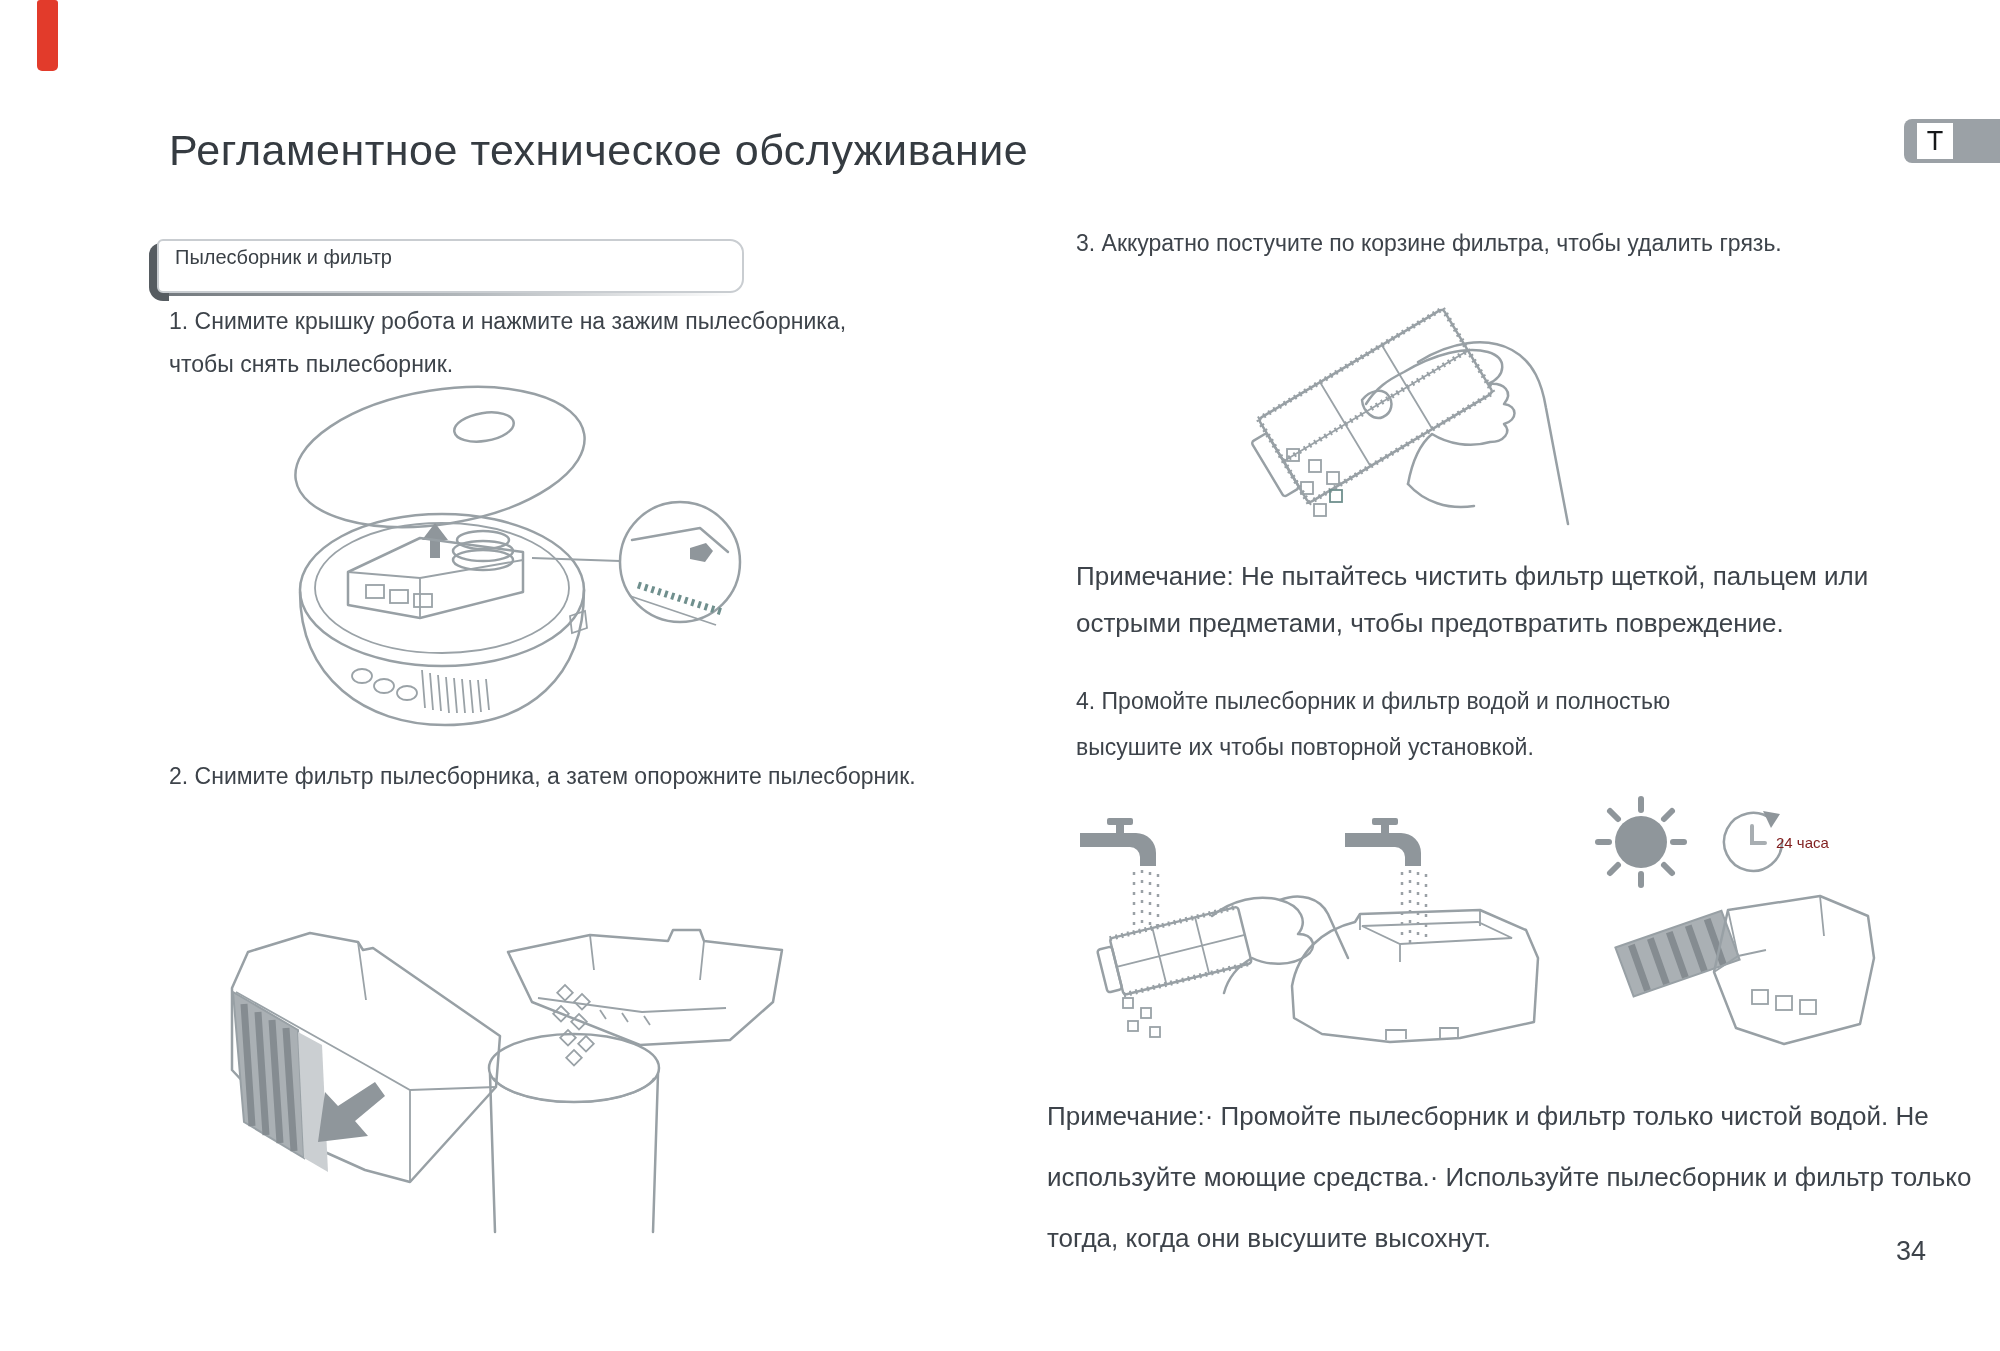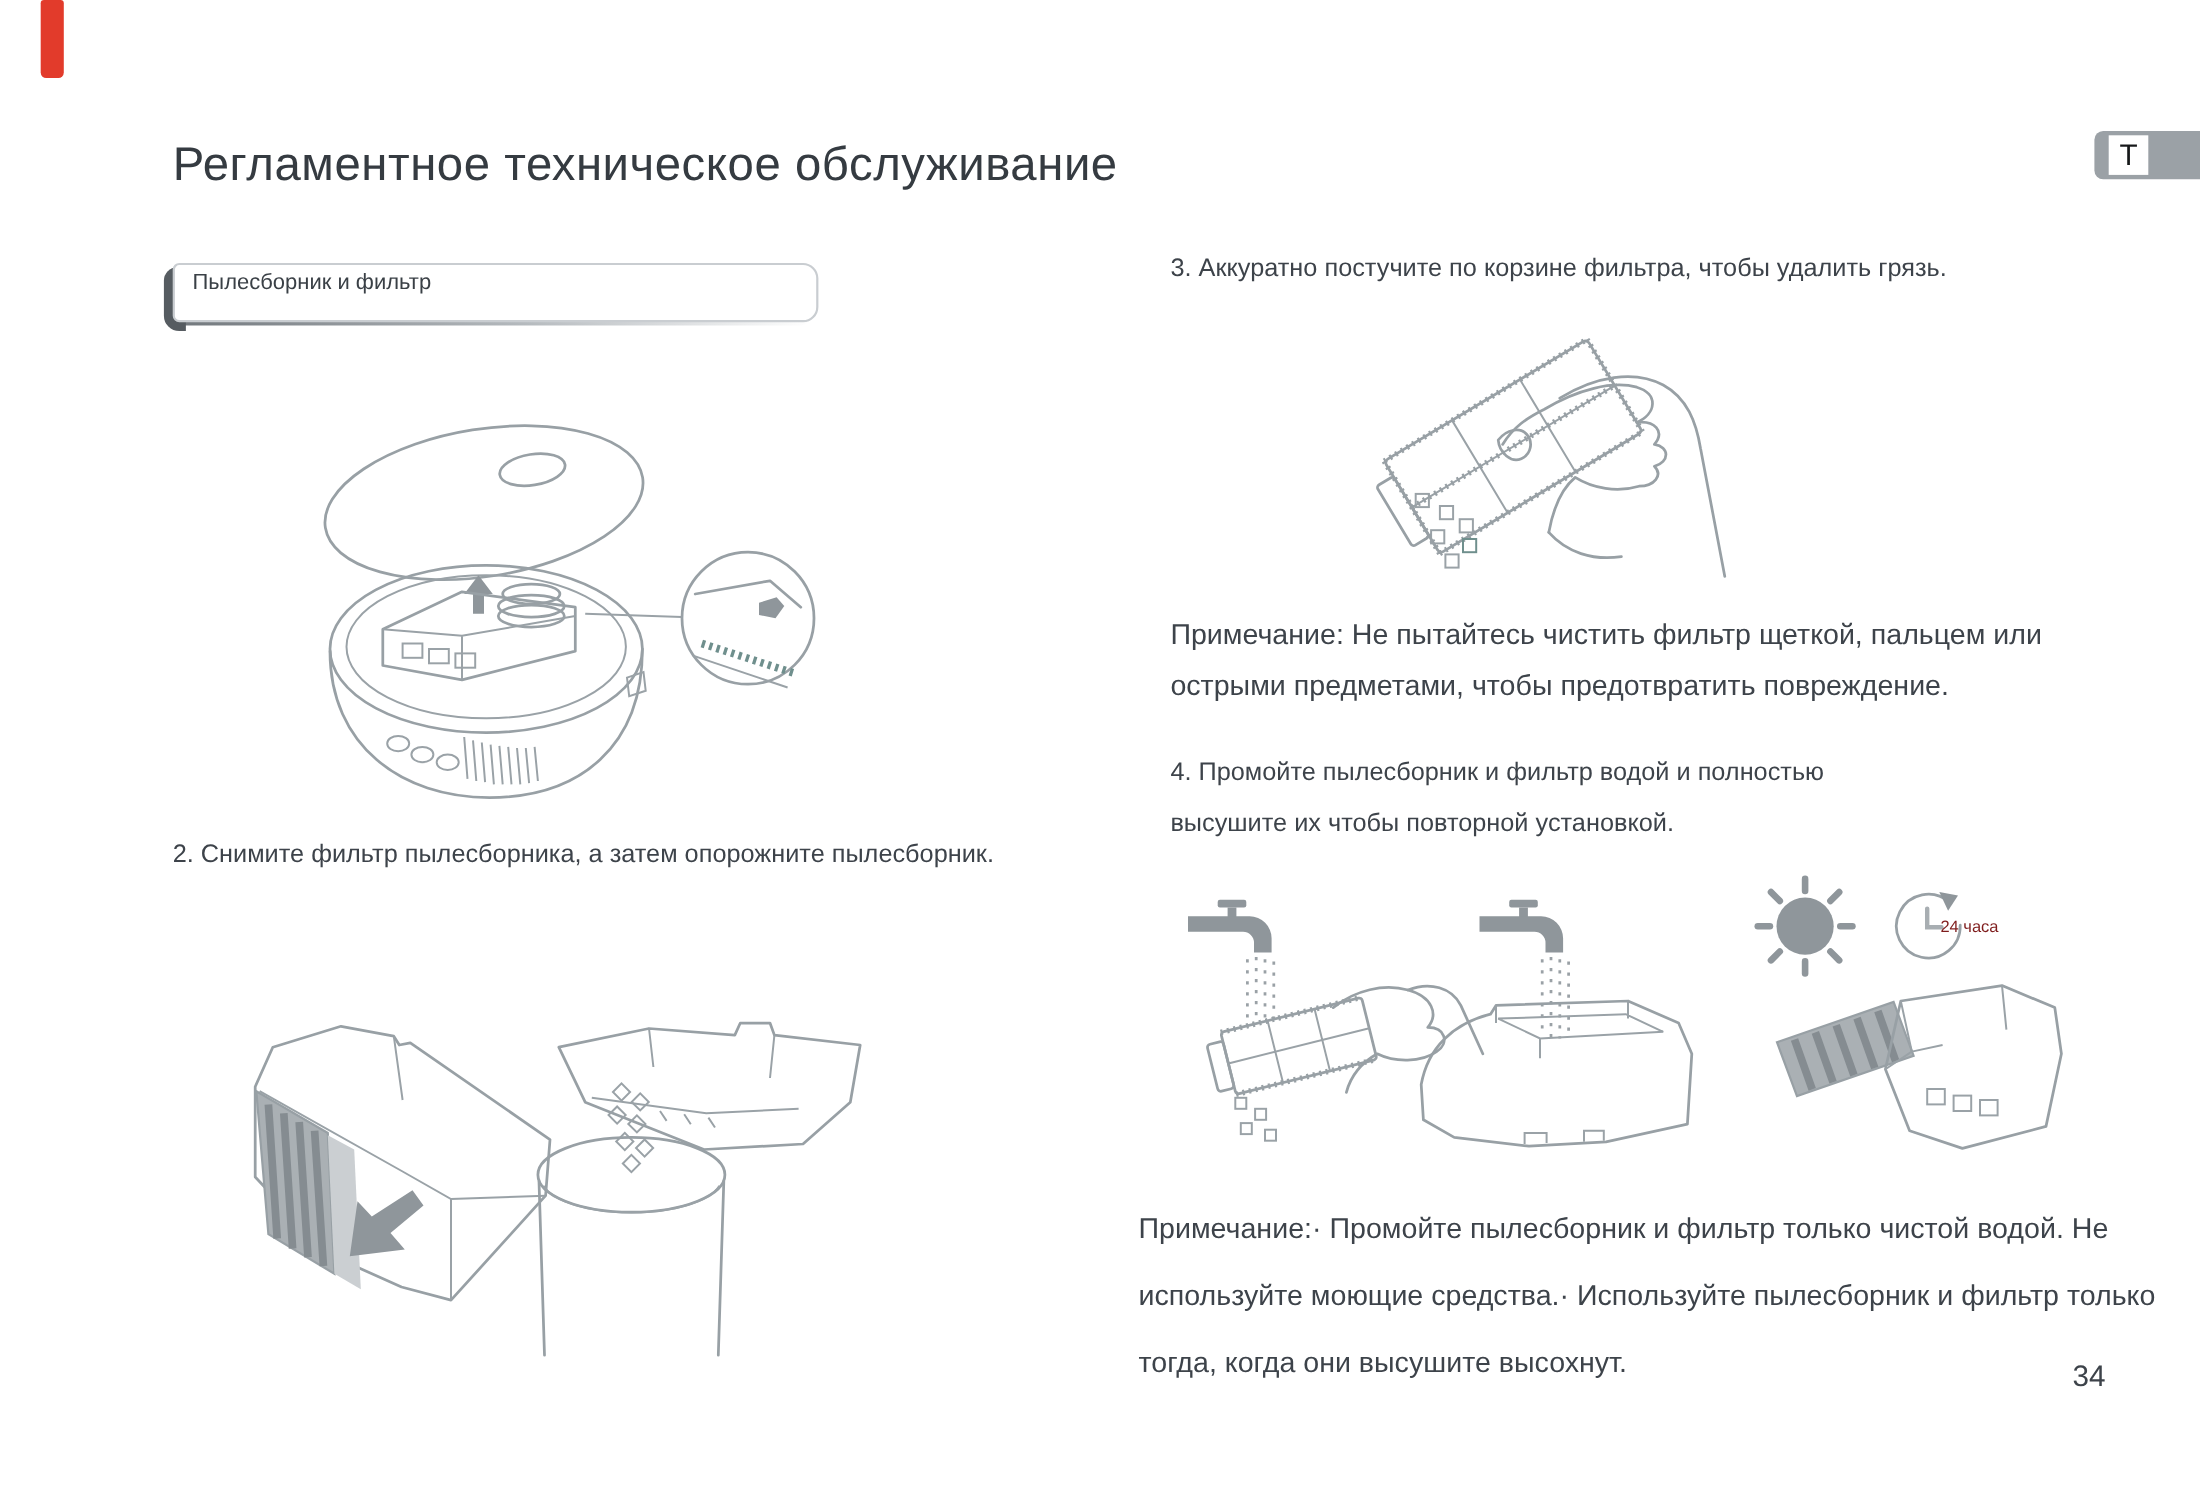--- a/index.html
+++ b/index.html
@@ -1,21 +1,21 @@
 <!DOCTYPE html>
 <html><head>
 <meta charset="utf-8">
 <style>
   html,body{margin:0;padding:0;background:#ffffff;}
   .page{
     position:relative;width:2000px;height:1351px;background:#ffffff;overflow:hidden;
     font-family:"Liberation Sans", sans-serif;
   }
   .abs{position:absolute;}
-  .txt{position:absolute;color:#3d434a;white-space:nowrap;}
+  .txt{position:absolute;color:#3d434a;white-space:nowrap;margin-left:12px;}
   .page-title{left:157px;top:126px;font-size:43px;color:#353b41;letter-spacing:0.5px;}
   .edge-marker{left:37px;top:0;width:21px;height:71px;background:#e23b2b;border-radius:3px 3px 5px 5px;}
   .corner-tab{right:0;top:119px;width:96px;height:44px;background:#9ba1a6;border-radius:8px 0 0 8px;}
   .corner-tab-box{position:absolute;left:13px;top:4px;width:36px;height:36px;background:#ffffff;
     display:flex;align-items:center;justify-content:center;font-size:27px;color:#16181a;}
   .section-header{left:157px;top:239px;width:583px;height:50px;background:#ffffff;
     border:2px solid #c9cdd1;border-radius:6px 14px 14px 6px;z-index:3;}
   .section-header span{position:absolute;left:16px;top:5px;font-size:20px;color:#3a4046;white-space:nowrap;}
   .section-header-tab{left:149px;top:243px;width:20px;height:58px;background:#565c61;
     border-radius:12px 0 0 14px;z-index:1;}
@@ -57,20 +57,24 @@
   <div class="abs corner-tab">
     <div class="corner-tab-box">T</div>
   </div>
 
   <div class="abs section-header-tab"></div>
   <div class="abs section-header-shadow"></div>
   <div class="abs section-header">
     <span>Пылесборник и фильтр</span>
   </div>
 
+  <div class="txt step step1">
+    <div>1. Снимите крышку робота и нажмите на зажим пылесборника,</div>
+    <div>чтобы снять пылесборник.</div>
+  </div>
 
   <div class="txt step step2">
     <div>2. Снимите фильтр пылесборника, а затем опорожните пылесборник.</div>
   </div>
 
   <div class="abs" style="left:270px;top:380px;">
     <svg class="art" width="480" height="360" viewBox="0 0 480 360">
       <ellipse class="ln" cx="170" cy="77" rx="146" ry="67" transform="rotate(-9 170 77)"></ellipse>
       <ellipse class="ln" cx="214" cy="47" rx="30" ry="14" transform="rotate(-9 214 47)"></ellipse>
       <ellipse class="ln" cx="172" cy="210" rx="142" ry="76"></ellipse>

